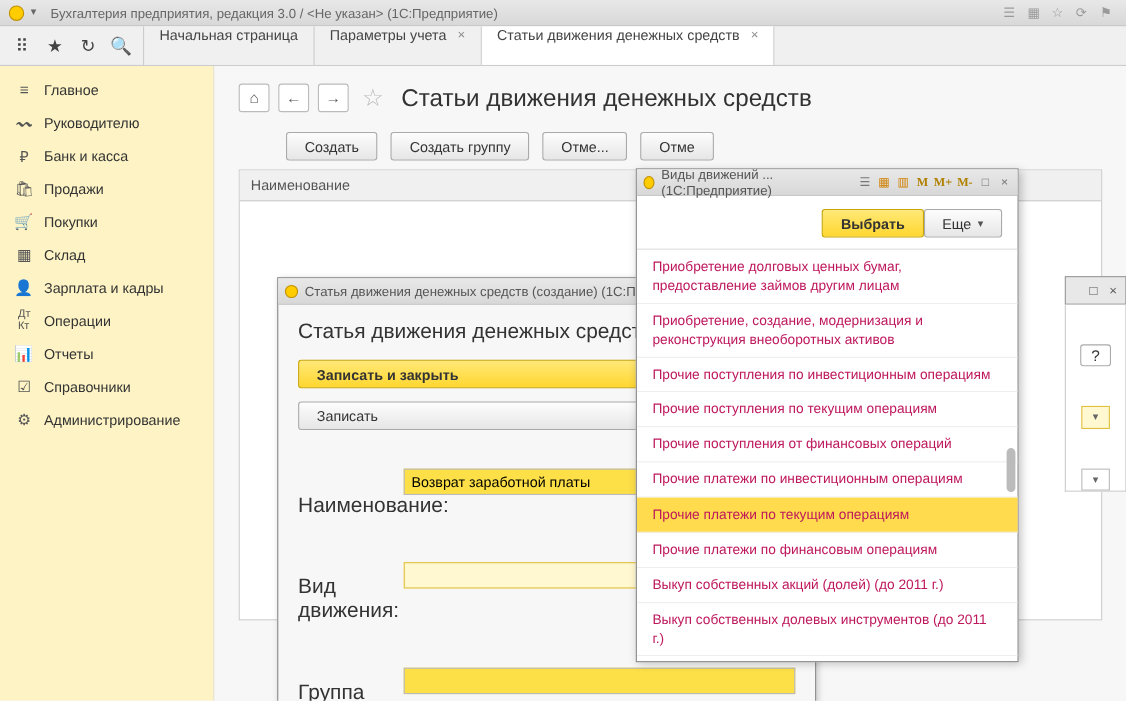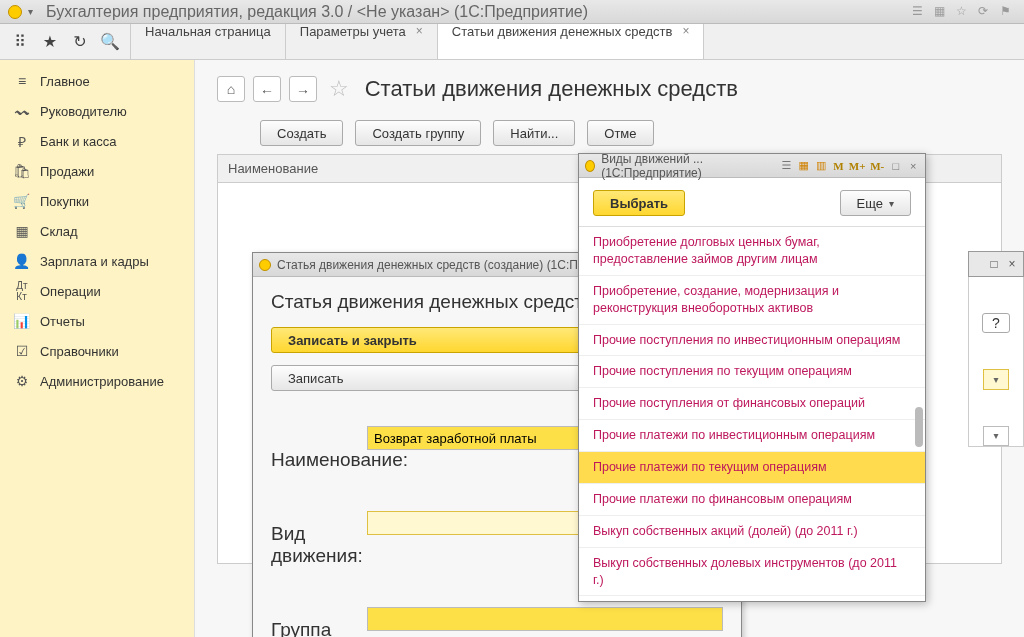--- a/index.html
+++ b/index.html
@@ -2,21 +2,21 @@
 <html><head>
 <meta charset="utf-8">
 <style>
 * { box-sizing: border-box; margin: 0; padding: 0; font-family: Arial, sans-serif; }
 body { width: 1024px; height: 637px; background: #f5f5f5; overflow: hidden; position: relative; font-size: 13px; color: #333; }
 
 
 .title-bar { height: 24px; background: linear-gradient(#e8e8e8, #d8d8d8); border-bottom: 1px solid #bbb; display: flex; align-items: center; padding: 0 8px; gap: 6px; }
 .title-bar .app-icon { width: 14px; height: 14px; background: #ffcc00; border-radius: 50%; border: 1px solid #c09000; }
 .title-bar .dd-icon { width: 12px; height: 12px; color: #666; font-size: 10px; line-height: 12px; }
-.title-bar .title { color: #666; font-size: 16px; flex: 1; }
+.title-bar .title { color: #666; font-size: 12px; flex: 1; }
 .title-bar .sys-icons { display: flex; gap: 6px; }
 .title-bar .sys-icons span { width: 16px; height: 16px; opacity: 0.4; font-size: 12px; }
 
 
 .top-toolbar { height: 36px; background: #f0f0f0; border-bottom: 1px solid #ccc; display: flex; align-items: stretch; }
 .tb-left { display: flex; align-items: center; padding: 0 6px; gap: 2px; }
 .tb-btn { width: 28px; height: 28px; display: flex; align-items: center; justify-content: center; color: #444; font-size: 16px; cursor: pointer; }
 .tabs { display: flex; align-items: stretch; }
 .tab { padding: 0 14px; display: flex; align-items: flex-start; border-left: 1px solid #ccc; font-size: 13px; color: #444; background: #f0f0f0; position: relative; cursor: pointer; }
 .tab.active { background: #fff; }
@@ -67,21 +67,21 @@
 .form-row input.sel { border: 1px solid #e0c040; background: #fff8d0; }
 
 
 .dlg-types { position: absolute; left: 578px; top: 153px; width: 348px; background: #fff; border: 1px solid #888; box-shadow: 2px 2px 8px rgba(0,0,0,0.25); }
 .dlg-types .dlg-title { justify-content: flex-start; }
 .dlg-types .title-spacer { flex: 1; }
 .mini-ic { width: 14px; height: 14px; font-size: 11px; color: #777; display: flex; align-items: center; justify-content: center; cursor: pointer; }
 .mini-ic.m { color: #b08000; font-weight: bold; font-size: 11px; font-family: serif; }
 .types-body { padding: 12px 14px 0; }
 .types-h1 { font-size: 18px; margin-bottom: 12px; }
-.types-btns { display: flex; justify-content: space-between; margin-bottom: 10px; }
+.types-btns { display: flex; justify-content: flex-end; margin-bottom: 10px; }
 .btn-more { display: flex; align-items: center; gap: 6px; }
 .btn-more::after { content: "▾"; font-size: 10px; color: #555; }
 .list-wrap { border-top: 1px solid #ddd; max-height: 375px; overflow-y: auto; margin: 0 -14px; position: relative; }
 .list-item { padding: 7px 14px; font-size: 12.5px; color: #be185d; border-bottom: 1px solid #eee; cursor: pointer; line-height: 1.35; }
 .list-item.sel { background: #ffdb4d; }
 .scroll-thumb { position: absolute; right: 2px; top: 180px; width: 8px; height: 40px; background: #bbb; border-radius: 4px; }
 </style>
 </head>
 <body>
 
@@ -174,21 +174,21 @@
       <div class="icon-btn">⌂</div>
       <div class="icon-btn">←</div>
       <div class="icon-btn">→</div>
       <span class="star">☆</span>
       <span class="page-title">Статьи движения денежных средств</span>
     </div>
 
     <div class="btn-row">
       <button class="btn">Создать</button>
       <button class="btn">Создать группу</button>
-      <button class="btn">Найти...</button>
+      <button class="btn">Отме...</button>
       <button class="btn">Отме</button>
     </div>
 
     <div class="grid-panel">
       <div class="grid-header">Наименование</div>
     </div>
   </div>
 </div>
 
 <div class="dlg-outer">

